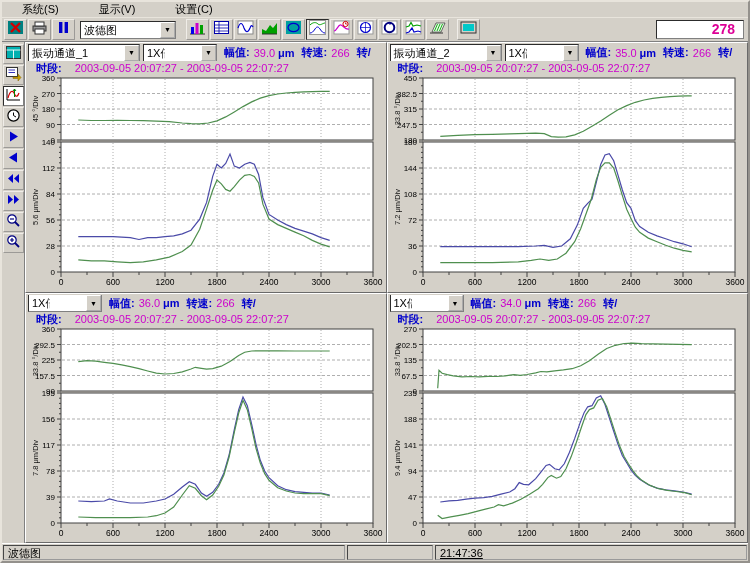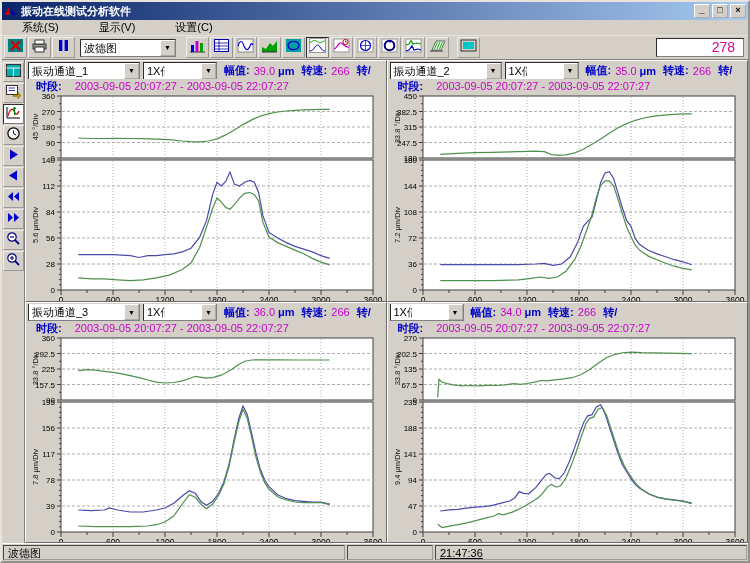--- a/index.html
+++ b/index.html
@@ -18,21 +18,21 @@
   .menubar .mi { padding:1px 20px; }
 
   
   .toolbar { height:24px; display:flex; align-items:center; padding:1px 2px; flex:none; position:relative; border-bottom:1px solid #808080;}
   .tbtn { width:23px; height:21px; border:1px outset #f0ede8; background:#d4d0c8; margin-right:1px; display:flex; align-items:center; justify-content:center; flex:none; }
   .tbtn.active { border:1px inset #808080; background:#e9e6e0; }
   .combo { display:flex; height:18px; border:1px inset #808080; background:#fff; margin:0 4px; flex:none; }
   .combo .cv { font-size:11px; padding:1px 3px; white-space:nowrap; overflow:hidden; flex:1; }
   .combo .cb { width:15px; background:#d4d0c8; border:1px outset #fff; font-size:7px; display:flex; align-items:center; justify-content:center; color:#000; flex:none;}
   .toolbar .chartgrp { margin-left:6px; display:flex; }
-  .counter { position:absolute; right:4px; top:2px; width:88px; height:19px; background:#fff; border:1px inset #808080; color:#dd0096; font-size:14px; font-weight:normal; text-align:right; padding:0 8px; line-height:17px; }
+  .counter { position:absolute; right:4px; top:2px; width:88px; height:19px; background:#fff; border:1px inset #808080; color:#dd0096; font-size:14px; font-weight:bold; text-align:right; padding:0 8px; line-height:17px; }
 
   
   .main { flex:1; display:flex; overflow:hidden; }
   .sidebar { width:23px; flex:none; border-right:1px solid #808080; padding-top:1px; background:#d4d0c8; }
   .sbtn { width:21px; height:20px; margin:1px 0 0 1px; border:1px outset #f0ede8; background:#d4d0c8; display:flex; align-items:center; justify-content:center; }
   .sbtn.active { border:1px inset #808080; background:#fff; }
   .panels { flex:1; display:grid; grid-template-columns:1fr 1fr; grid-template-rows:1fr 1fr; }
   .panel { border:1px solid; border-color:#fff #6a6a6a #6a6a6a #fff; overflow:hidden; padding:1px 0 0 1px; }
   .ph1 { display:flex; align-items:center; height:17px; white-space:nowrap; overflow:hidden; font-size:11px; }
   .ph1 .combo { width:112px; margin:0 2px 0 1px; }
@@ -45,30 +45,20 @@
   
   .statusbar { height:18px; flex:none; display:flex; align-items:stretch; padding:1px 1px; gap:2px; border-top:1px solid #fff; }
   .sseg { border:1px inset #9a9a9a; font-size:11px; padding:0 4px; line-height:14px; white-space:nowrap; overflow:hidden; }
   .s1 { width:342px; } .s2 { width:113px; } .s3 { width:113px; } .s4 { width:86px; } .s5 { flex:1;text-decoration:underline; }
 </style>
 </head>
 <body>
 
 <div class="window">
 
-  <div class="titlebar">
-    <svg class="app-ic" viewBox="0 0 16 14">
-        <path d="M1 11 L5 2 L7 11 Z" fill="#d00000"></path>
-        <path d="M8 3 L14 11 L8 11 Z" fill="#0000aa"></path>
-      </svg>
-    <span class="t">振动在线测试分析软件</span>
-    <span class="winbtn">_</span>
-    <span class="winbtn">□</span>
-    <span class="winbtn">×</span>
-  </div>
 
   <div class="menubar" id="menu-bar">
       <span class="mi">系统(S)</span>
       <span class="mi">显示(V)</span>
       <span class="mi">设置(C)</span>
     </div>
 
   <div class="toolbar">
     <span id="tb-left" style="display:flex">
         <span class="tbtn">
@@ -474,24 +464,20 @@
               <line x1="112" y1="196" x2="112" y2="199" stroke="#404040" stroke-width="1"></line>
               <line x1="164" y1="196" x2="164" y2="199" stroke="#404040" stroke-width="1"></line>
               <line x1="216" y1="196" x2="216" y2="199" stroke="#404040" stroke-width="1"></line>
               <line x1="268" y1="196" x2="268" y2="199" stroke="#404040" stroke-width="1"></line>
               <line x1="320" y1="196" x2="320" y2="199" stroke="#404040" stroke-width="1"></line>
             </svg></div>
   </div>
 
   <div class="panel">
     <div class="ph1">
-      <span class="combo">
-        <span class="cv">振动通道_3</span>
-        <span class="cb">▼</span>
-      </span>
       <span class="combo freq">
         <span class="cv">1X倍频</span>
         <span class="cb">▼</span>
       </span>
       <span class="lblB">幅值:</span>
       <span class="valM">36.0</span>
       <span class="lblB" style="margin-left:1px">μm</span>
       <span class="lblB">转速:</span>
       <span class="valM">266</span>
       <span class="lblB">转/</span>

